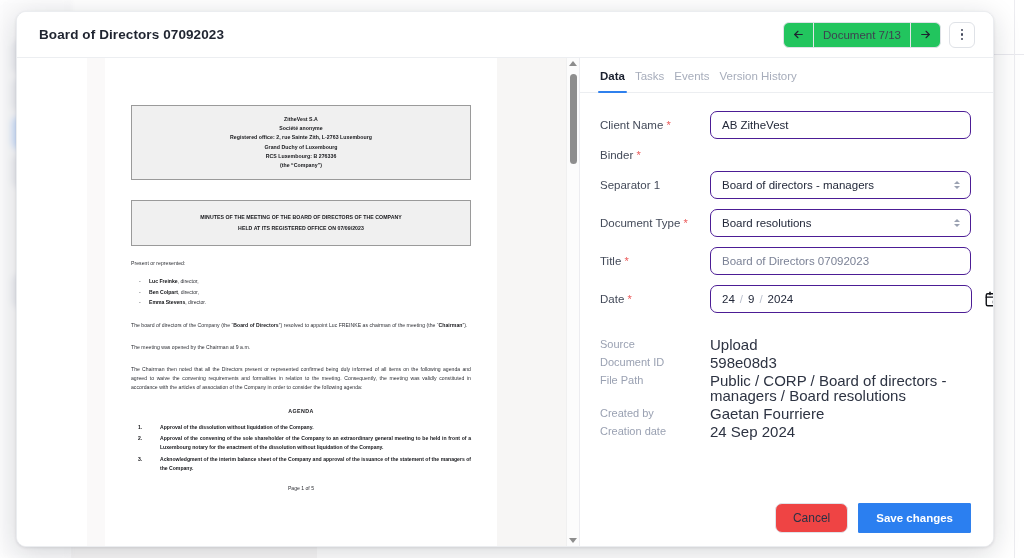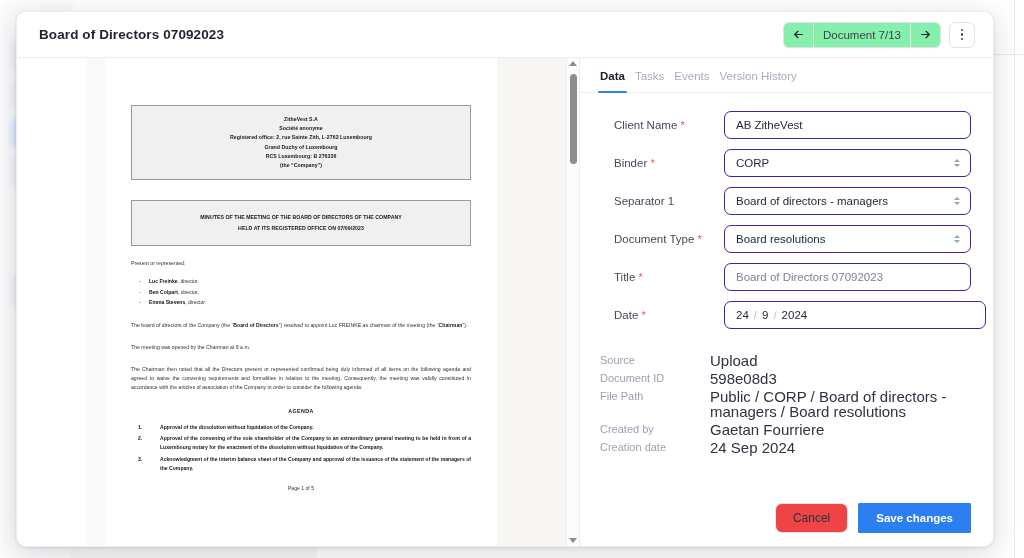--- a/index.html
+++ b/index.html
@@ -50,21 +50,21 @@
     height:46px; min-height:46px; display:flex; align-items:center;
     padding:0 18px 0 22px; border-bottom:1px solid #eceef1;
     background:#fff;
   }
   #modal-title {
     font-size:13.5px; font-weight:700; color:#1f2430; letter-spacing:.1px;
     flex:1;
   }
   .seg {
     display:flex; align-items:stretch; height:26px;
-    border:1px solid #dfe2e7; border-radius:6px; overflow:hidden; background:#86efac;
+    border:1px solid #dfe2e7; border-radius:6px; overflow:hidden; background:#22c55e;
   }
   .seg > div {
     display:flex; align-items:center; justify-content:center;
     font-size:11.5px; color:#3d4250; padding:0 9px;
   }
   .seg .nav-btn { width:30px; padding:0; color:#1d2430; }
   .seg .sep-l { border-left:1px solid #e3e6ea; }
   .seg .sep-r { border-right:1px solid #e3e6ea; }
   #kebab {
     width:26px; height:26px; margin-left:8px;
@@ -163,21 +163,21 @@
   .tab.active { color:#1b2130; font-weight:600; }
   .tab.active:after {
     content:""; position:absolute; left:-2px; right:-2px; bottom:-1px; height:2.5px;
     background:#2f80ed; border-radius:2px;
   }
 
   #form-scroll { flex:1; padding:18px 22px 0 20px; overflow:hidden; }
 
   .row { display:flex; align-items:center; margin-bottom:10px; }
   .lbl {
-    width:110px; min-width:110px; font-size:11.5px; color:#434a59;margin-left:14px;
+    width:110px; min-width:110px; font-size:11.5px; color:#434a59;
   }
   .req { color:#eb5757; font-size:11px; }
   .ctrl {
     flex:1; height:28px; border:1px solid #4c1d95; border-radius:7px;
     display:flex; align-items:center; padding:0 11px;
     font-size:11.5px; color:#23293a; background:#fff; position:relative;
   }
   .ctrl.ph { color:#7b8296; }
   .chev {
     position:absolute; right:10px; top:50%; transform:translateY(-50%);
@@ -333,27 +333,20 @@
 
       <div id="form-scroll">
 
         <div class="row">
           <div class="lbl"><span>Client Name</span> <span class="req">*</span></div>
           <div class="ctrl">AB ZitheVest</div>
         </div>
 
         <div class="row">
           <div class="lbl"><span>Binder</span> <span class="req">*</span></div>
-          <div class="ctrl">
-            <span>CORP</span>
-            <span class="chev">
-                <i class="up"></i>
-                <i class="dn"></i>
-              </span>
-          </div>
         </div>
 
         <div class="row">
           <div class="lbl">Separator 1</div>
           <div class="ctrl">
             <span>Board of directors - managers</span>
             <span class="chev">
                 <i class="up"></i>
                 <i class="dn"></i>
               </span>

